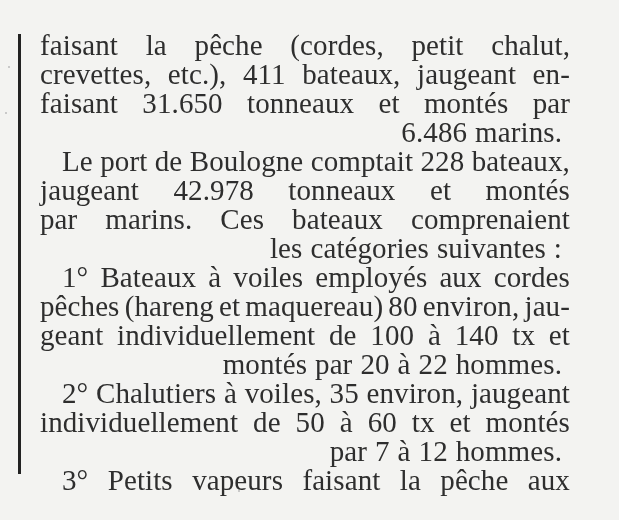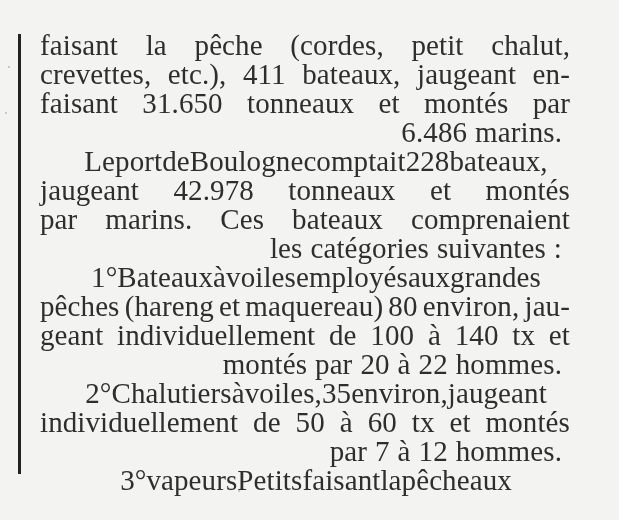--- a/index.html
+++ b/index.html
@@ -36,21 +36,20 @@
       white-space: nowrap;
       display: flex;
       justify-content: space-between;
       letter-spacing: 0.1px;
     }
     .line.last {
       justify-content: flex-end;
     }
     .line.indent {
       padding-left: 22px;
-      justify-content: center;
     }
     .line span.w { display: inline-block; }
     .line.last span.w { margin-right: 8px; }
     .speck {
       position: absolute;
       width: 2px; height: 2px;
       background: #bbb;
       border-radius: 50%;
     }
   </style>
@@ -125,21 +124,21 @@
       </div>
     </div>
     <div>
       <div class="line indent">
         <span class="w">1°</span>
         <span class="w">Bateaux</span>
         <span class="w">à</span>
         <span class="w">voiles</span>
         <span class="w">employés</span>
         <span class="w">aux</span>
-        <span class="w">grandes</span>
+        <span class="w">cordes</span>
       </div>
       <div class="line">
         <span class="w">pêches</span>
         <span class="w">(hareng</span>
         <span class="w">et</span>
         <span class="w">maquereau)</span>
         <span class="w">80</span>
         <span class="w">environ,</span>
         <span class="w">jau-</span>
       </div>
@@ -186,21 +185,21 @@
         <span class="w">par</span>
         <span class="w">7</span>
         <span class="w">à</span>
         <span class="w">12</span>
         <span class="w">hommes.</span>
       </div>
     </div>
     <div>
       <div class="line indent">
         <span class="w">3°</span>
+        <span class="w">Petits</span>
         <span class="w">vapeurs</span>
-        <span class="w">Petits</span>
         <span class="w">faisant</span>
         <span class="w">la</span>
         <span class="w">pêche</span>
         <span class="w">aux</span>
       </div>
     </div>
   </div>
 
 </body></html>

